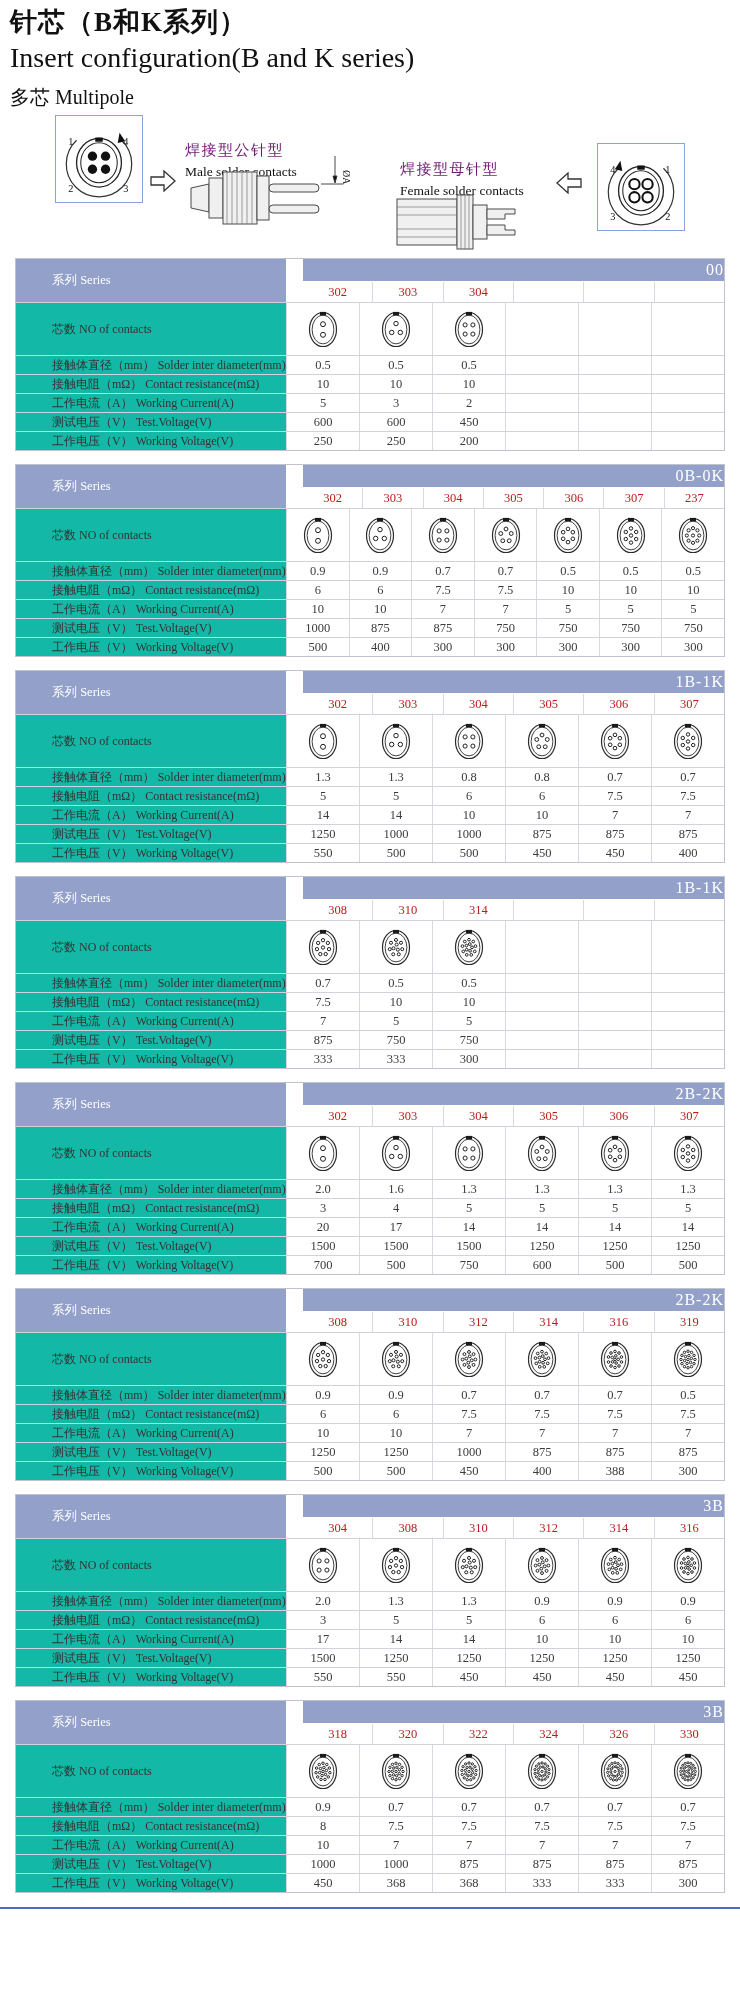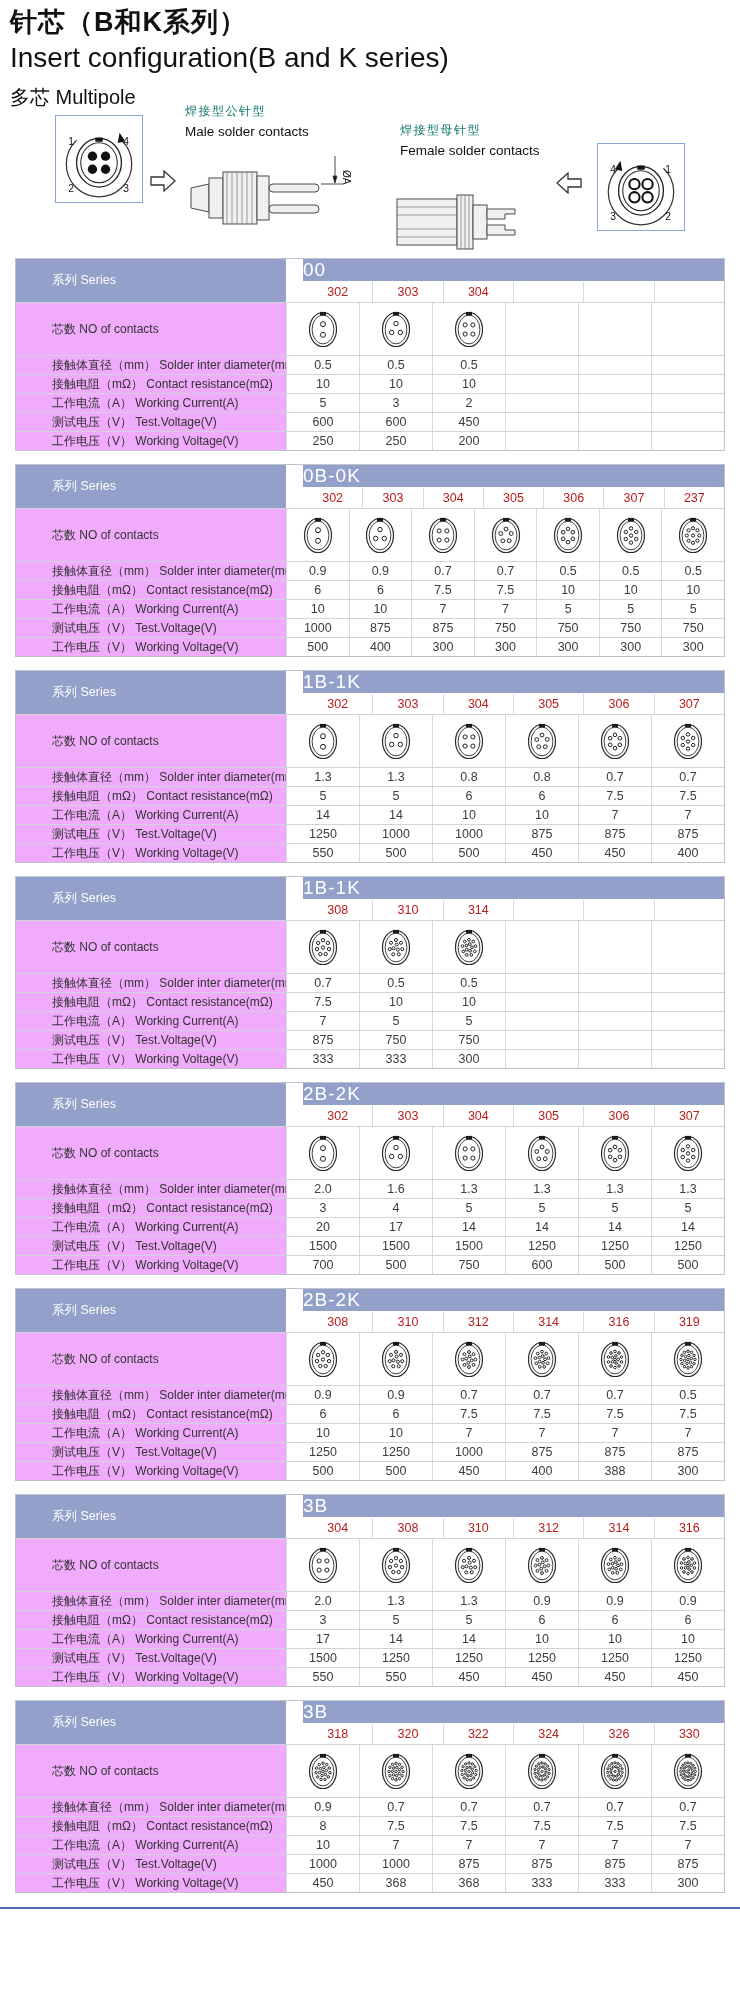--- a/index.html
+++ b/index.html
@@ -1,53 +1,53 @@
 <!DOCTYPE html>
 <html><head>
 <meta charset="utf-8">
 <style>
   html,body{margin:0;padding:0;background:#fff;}
   body{font-family:"Liberation Sans","DejaVu Sans",sans-serif;color:#222;}
-  .page{position:relative;width:740px;height:2000px;background:#fff;overflow:hidden;}
+  .page{position:relative;width:740px;height:2000px;background:#fff;overflow:hidden;font-family:Liberation Serif, serif;}
 
   
   .titles{position:absolute;left:10px;top:4px;}
   .title-zh{font-size:27px;font-weight:bold;letter-spacing:1px;color:#111;}
   .title-en{font-size:28px;margin-top:2px;color:#111;}
   .subtitle{font-size:20px;margin-top:10px;color:#111;}
 
   
   .diagram{position:absolute;left:0;top:100px;width:740px;height:156px;}
   .face-box{position:absolute;width:88px;height:88px;border:1px solid #8aa4da;background:#fff;box-sizing:border-box;}
   .face-box.male{left:55px;top:15px;}
   .face-box.female{left:597px;top:43px;}
   .dlabel{position:absolute;}
   .dlabel.male{left:185px;top:3px;}
   .dlabel.female{left:400px;top:22px;}
-  .dlabel-zh{font-size:12px;color:#0f766e;letter-spacing:1.5px;}
+  .dlabel-zh{font-size:15px;color:#701a75;letter-spacing:1.5px;margin-top:38px;}
   .dlabel-en{font-size:13.5px;color:#111;margin-top:4px;}
   .arrow{position:absolute;}
   .arrow.right{left:150px;top:70px;}
   .arrow.left{left:556px;top:72px;}
   .sideview{position:absolute;}
   .sideview.male{left:183px;top:44px;}
   .sideview.female{left:393px;top:92px;}
 
   
   .tables-region{position:absolute;left:0;top:258px;width:740px;}
   .series-table{width:710px;margin:0 auto 13px auto;border:1px solid #c0c3cd;box-sizing:border-box;background:#fff;}
   .t-header{display:flex;gap:16px;}
   .t-series-label{width:270px;min-width:270px;background:#93a0ca;color:#fff;font-size:12.5px;
     display:flex;align-items:center;padding-left:36px;box-sizing:border-box;}
   .t-header-right{flex:1;display:flex;flex-direction:column;border-left:1px solid #fff;min-width:0;}
-  .t-series-name{height:22px;background:#93a0ca;color:#fff;text-align:left;line-height:22px;
-    font-size:19px;letter-spacing:1px;border-bottom:1px solid #fff;}
+  .t-series-name{height:22px;background:#93a0ca;color:#fff;text-align:right;line-height:22px;
+    font-size:16px;letter-spacing:1px;border-bottom:1px solid #fff;}
   .t-model-row{display:flex;height:20px;background:#fff;}
   .t-row{display:flex;border-top:1px solid #d0d3da;}
-  .t-label{width:270px;min-width:270px;background:#f0abfc;color:#333;font-size:12px;display:flex;
+  .t-label{width:270px;min-width:270px;background:#14b8a6;color:#333;font-size:12px;display:flex;
     align-items:center;padding-left:36px;box-sizing:border-box;white-space:nowrap;overflow:hidden;}
   .t-cells{flex:1;display:flex;min-width:0;}
   .cell{flex:1;display:flex;align-items:center;justify-content:center;font-size:12.5px;color:#3c3c3c;
     border-left:1px solid #d7d9e0;min-width:0;}
   .t-model-row .cell:first-child{border-left:none;}
   .t-model-row .cell{color:#b91c1c;}
   .icon-row{height:52px;}
   .val-row{height:18px;}
 
   .bottom-rule{position:absolute;left:0;top:1907px;width:740px;height:2px;background:#4d6db8;}

